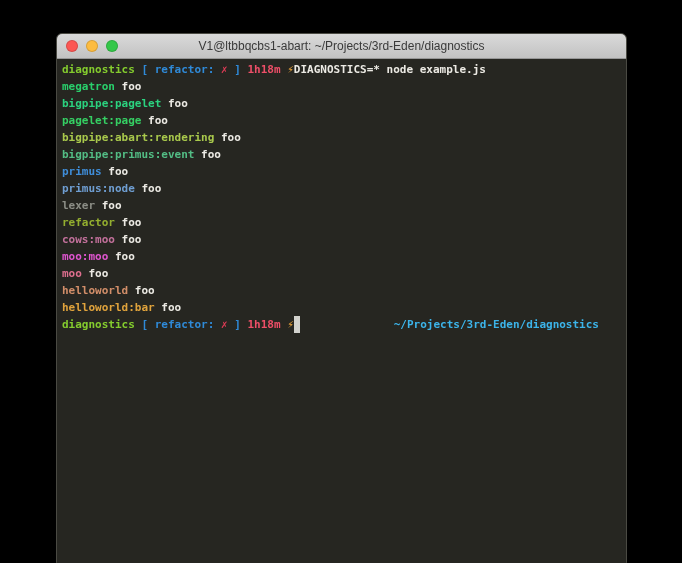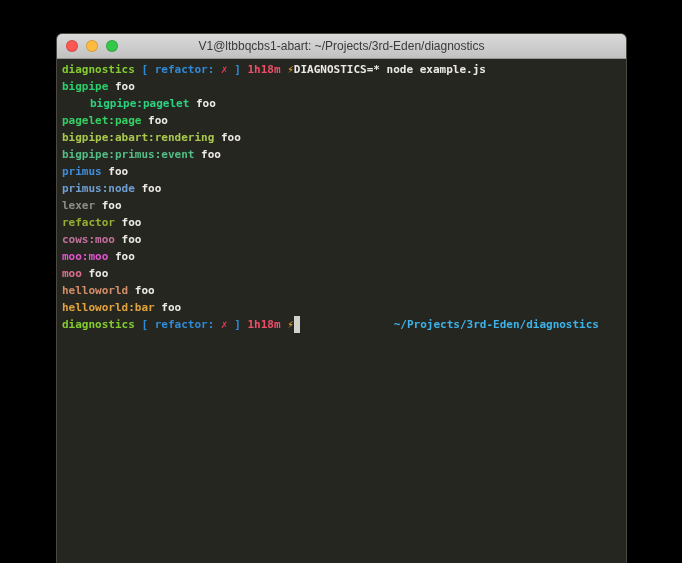--- a/index.html
+++ b/index.html
@@ -43,22 +43,22 @@
     <div class="titlebar">
       <div class="lights">
         <span class="light" style="background: rgb(252, 87, 83);"></span>
         <span class="light" style="background: rgb(253, 188, 64);"></span>
         <span class="light" style="background: rgb(52, 199, 73);"></span>
       </div>
       <div class="titletext">V1@ltbbqcbs1-abart: ~/Projects/3rd-Eden/diagnostics</div>
     </div>
     <div class="term" style="background: rgb(38, 38, 33);">
         <div class="line"><span class="seg-group"><span style="color: rgb(132, 204, 46);">diagnostics</span><span style="color: rgb(47, 138, 216);"> [ refactor: </span><span style="color: rgb(221, 59, 85);">✗</span><span style="color: rgb(47, 138, 216);"> ] </span><span style="color: rgb(238, 79, 104);">1h18m</span><span style="color: rgb(236, 234, 228);"> </span><span style="color: rgb(242, 169, 59);">⚡</span><span style="color: rgb(236, 234, 228);">DIAGNOSTICS=* node example.js</span></span></div>
-        <div class="line"><span class="seg-group"><span style="color: rgb(41, 208, 108);">bigpipe</span><span style="color: rgb(236, 234, 228);"> foo</span></span></div>
-        <div class="line"><span class="seg-group"><span style="color: rgb(43, 210, 127); margin-left: 28px;">bigpipe:pagelet</span><span style="color: rgb(236, 234, 228);"> foo</span></span></div>
+        <div class="line"><span class="seg-group"><span style="color: rgb(41, 208, 108);">megatron</span><span style="color: rgb(236, 234, 228);"> foo</span></span></div>
+        <div class="line"><span class="seg-group"><span style="color: rgb(43, 210, 127);">bigpipe:pagelet</span><span style="color: rgb(236, 234, 228);"> foo</span></span></div>
         <div class="line"><span class="seg-group"><span style="color: rgb(53, 207, 99);">pagelet:page</span><span style="color: rgb(236, 234, 228);"> foo</span></span></div>
         <div class="line"><span class="seg-group"><span style="color: rgb(169, 201, 76);">bigpipe:abart:rendering</span><span style="color: rgb(236, 234, 228);"> foo</span></span></div>
         <div class="line"><span class="seg-group"><span style="color: rgb(83, 189, 133);">bigpipe:primus:event</span><span style="color: rgb(236, 234, 228);"> foo</span></span></div>
         <div class="line"><span class="seg-group"><span style="color: rgb(63, 141, 216);">primus</span><span style="color: rgb(236, 234, 228);"> foo</span></span></div>
         <div class="line"><span class="seg-group"><span style="color: rgb(111, 158, 210);">primus:node</span><span style="color: rgb(236, 234, 228);"> foo</span></span></div>
         <div class="line"><span class="seg-group"><span style="color: rgb(140, 142, 134);">lexer</span><span style="color: rgb(236, 234, 228);"> foo</span></span></div>
         <div class="line"><span class="seg-group"><span style="color: rgb(148, 175, 47);">refactor</span><span style="color: rgb(236, 234, 228);"> foo</span></span></div>
         <div class="line"><span class="seg-group"><span style="color: rgb(194, 112, 155);">cows:moo</span><span style="color: rgb(236, 234, 228);"> foo</span></span></div>
         <div class="line"><span class="seg-group"><span style="color: rgb(223, 85, 207);">moo:moo</span><span style="color: rgb(236, 234, 228);"> foo</span></span></div>
         <div class="line"><span class="seg-group"><span style="color: rgb(222, 111, 142); margin-top: 11px;">moo</span><span style="color: rgb(236, 234, 228);"> foo</span></span></div>

